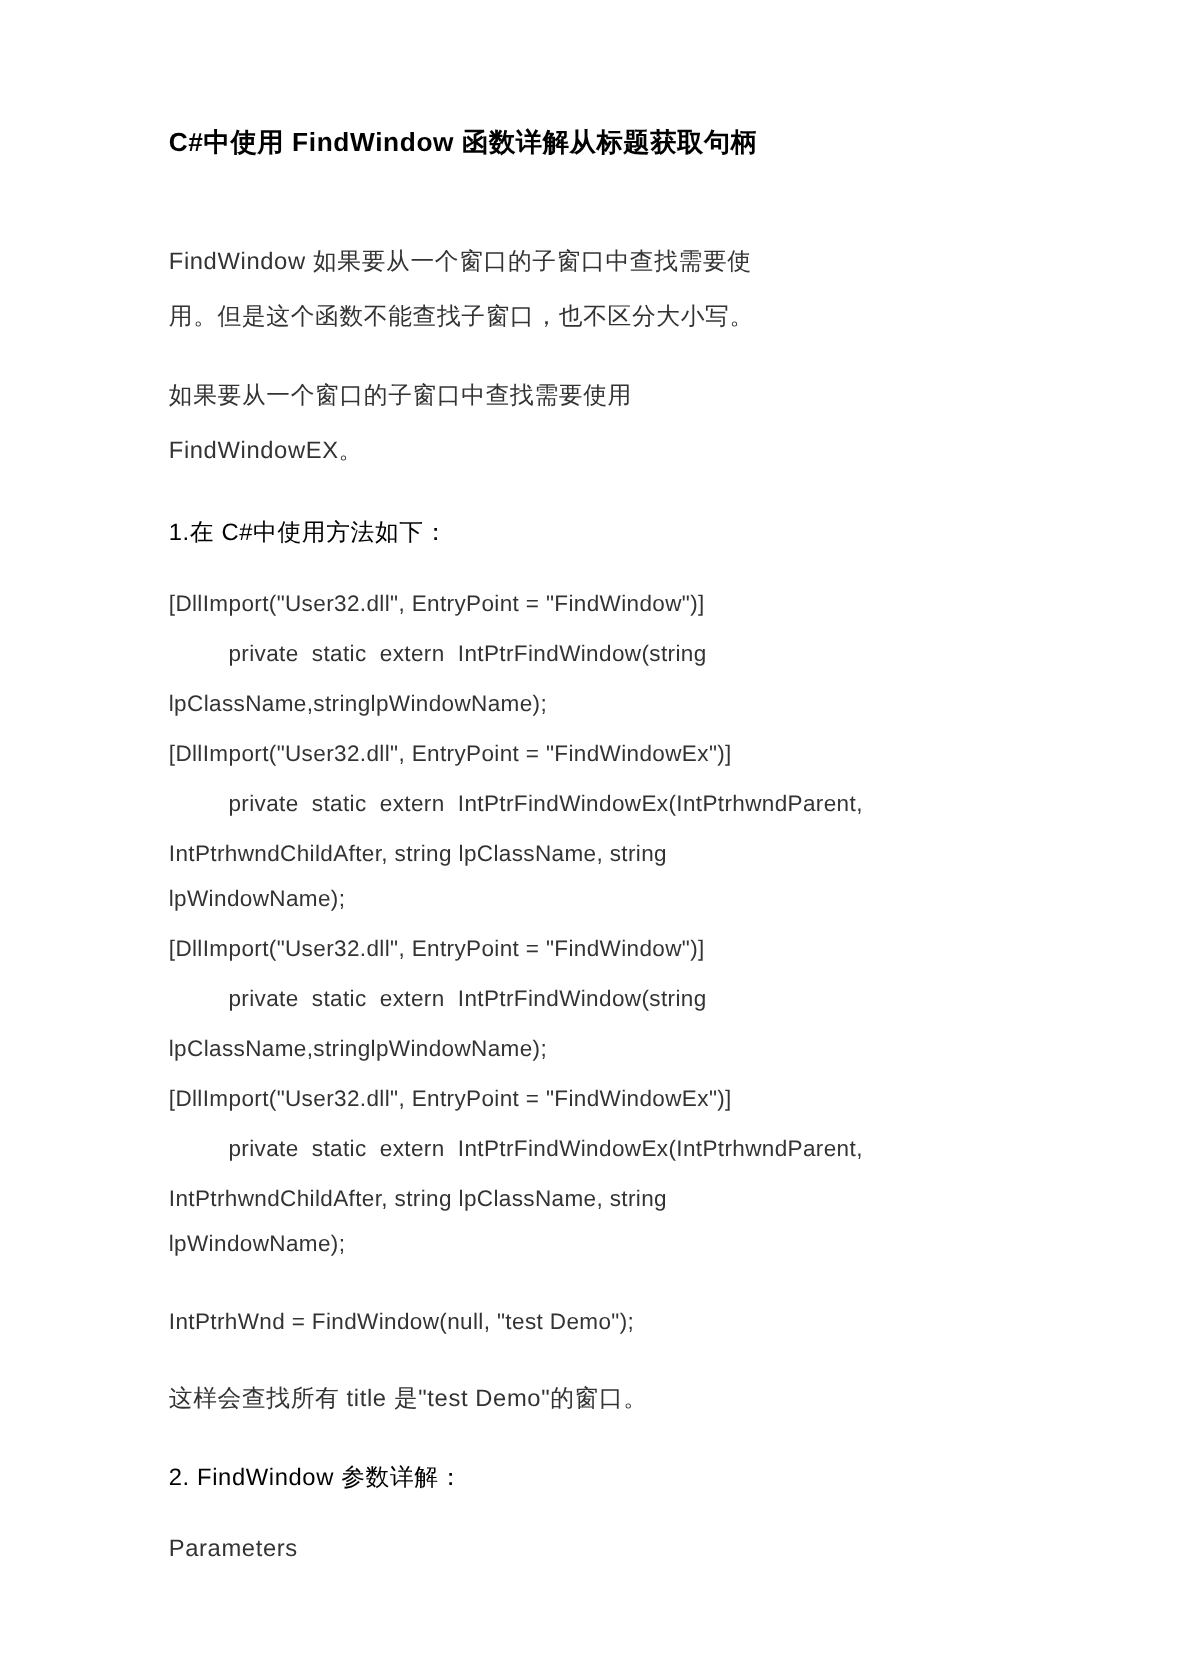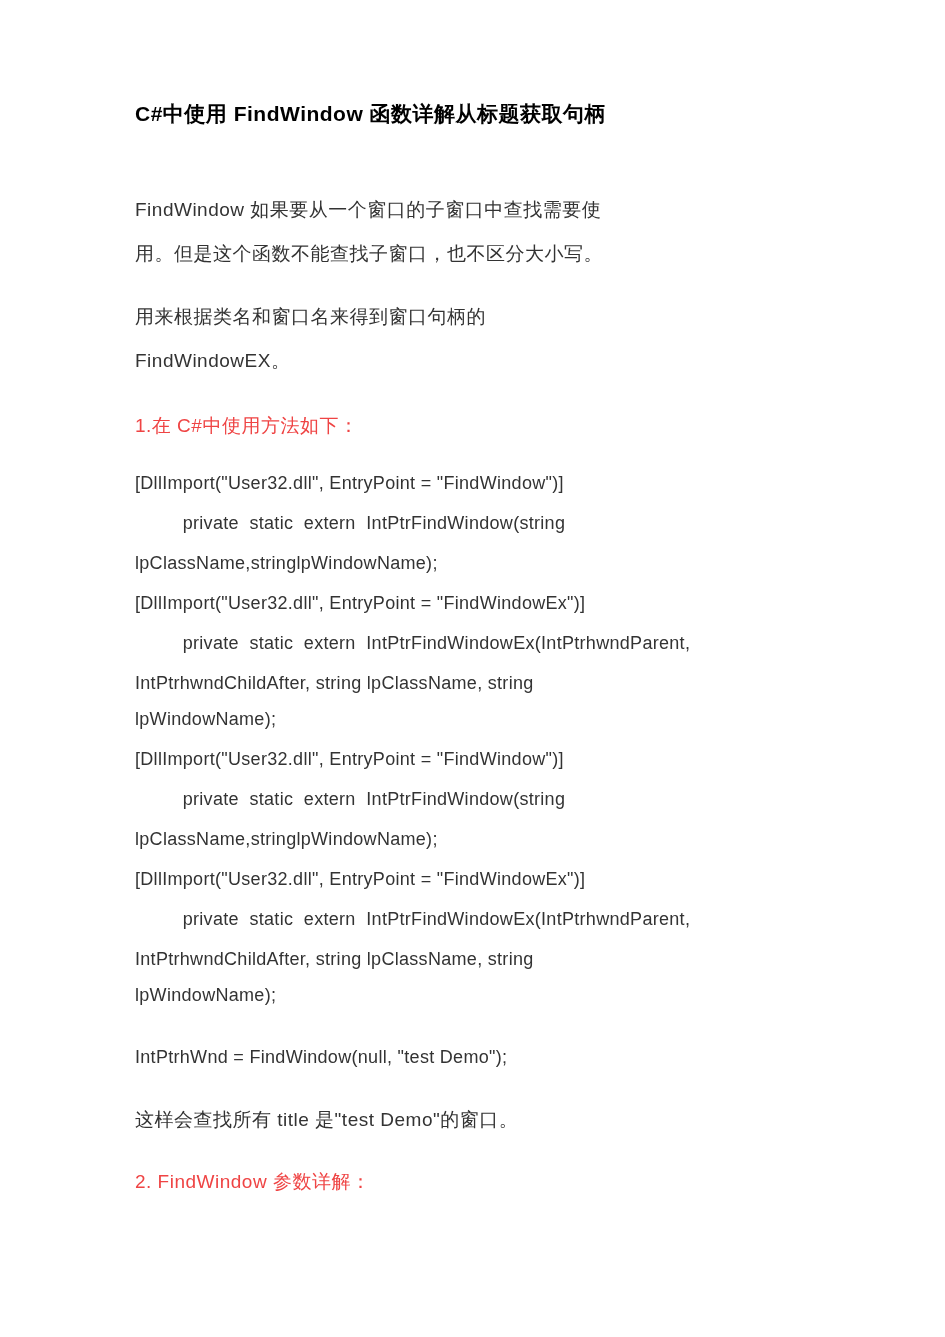--- a/index.html
+++ b/index.html
@@ -23,41 +23,41 @@
       letter-spacing: 0.5px;
     }
     .p {
       font-size: 19px;
       color: #333;
       line-height: 2.3;
       margin: 0 0 20px 0;
       letter-spacing: 0.5px;
     }
     .p.tight { line-height: 2.0; margin-bottom: 12px; }
-    .section { margin-top: 30px; margin-bottom: 26px; font-size: 19px; color:#ef4444; letter-spacing:0.5px;}
+    .section { margin-top: 30px; margin-bottom: 26px; font-size: 19px; color:#000000; letter-spacing:0.5px;}
     .code {
       font-size: 18px;
       color: #333;
       line-height: 2.0;
       margin: 0 0 4px 0;
       letter-spacing: 0.3px;
       font-family: Arial, "Microsoft YaHei", sans-serif;
     }
     .codeblock { margin-bottom: 26px; }
   </style>
 </head>
 <body>
 
 <div class="page">
 
   <div class="title">C#中使用 FindWindow 函数详解从标题获取句柄</div>
 
   <div class="p">FindWindow 如果要从一个窗口的子窗口中查找需要使用。但是这个函数不能查找子窗口，也不区分大小写。</div>
 
-  <div class="p">用来根据类名和窗口名来得到窗口句柄的 FindWindowEX。</div>
+  <div class="p">如果要从一个窗口的子窗口中查找需要使用 FindWindowEX。</div>
 
   <div class="section">1.在 C#中使用方法如下：</div>
 
   <div class="codeblock">
     <div class="code">[DllImport("User32.dll",  EntryPoint  =  "FindWindow")]</div>
     <div class="code" style="white-space:pre;">         private  static  extern  IntPtrFindWindow(string</div>
     <div class="code">lpClassName,stringlpWindowName);</div>
     <div class="code">[DllImport("User32.dll",  EntryPoint  =  "FindWindowEx")]</div>
     <div class="code" style="white-space:pre;">         private  static  extern  IntPtrFindWindowEx(IntPtrhwndParent,</div>
     <div class="code">IntPtrhwndChildAfter,  string  lpClassName,  string  lpWindowName);</div>
@@ -72,14 +72,15 @@
 
   <div class="codeblock">
     <div class="code">IntPtrhWnd  =  FindWindow(null,  "test  Demo");</div>
   </div>
 
   <div class="p tight">这样会查找所有 title 是"test  Demo"的窗口。</div>
 
 
   <div class="section">2.  FindWindow 参数详解：</div>
 
+  <div class="p tight" style="font-family:Arial,sans-serif;">Parameters</div>
 
 </div>
 
 </body></html>

